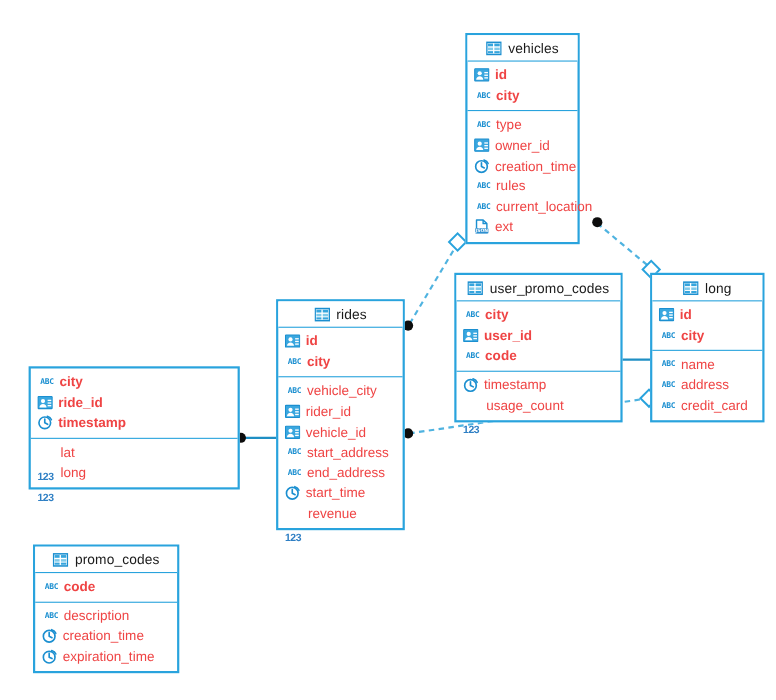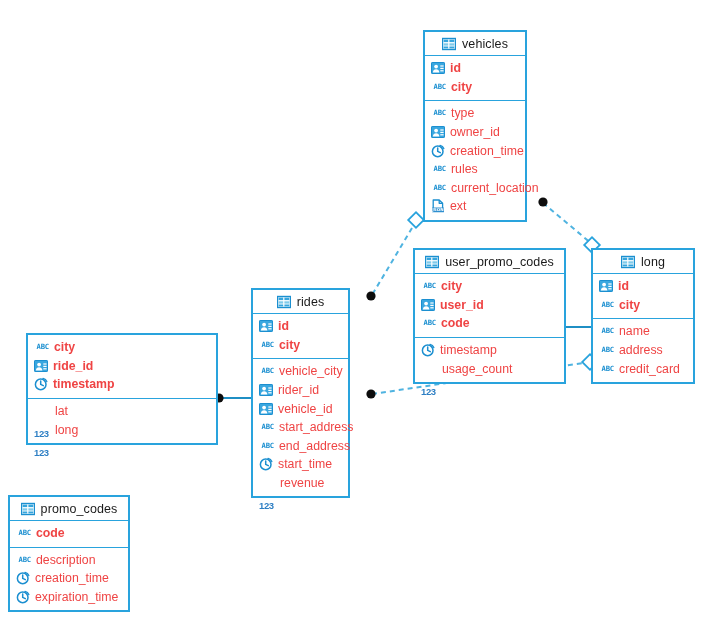--- a/index.html
+++ b/index.html
@@ -323,21 +323,21 @@
         <div class="field">
           <span class="ico ico-abc">ABC</span>
           <span class="field-label">address</span>
         </div>
         <div class="field">
           <span class="ico ico-abc">ABC</span>
           <span class="field-label">credit_card</span>
         </div>
       </div>
     </div>
-    <div class="table-node" style="left: 251px; top: 288px; width: 99px;">
+    <div class="table-node" style="left: 251px; top: 272px; width: 117px;">
       <div class="tbl-header">
         <span class="ico">
     <svg width="14" height="14" viewBox="0 0 14 14">
       <rect x="0.5" y="1.5" width="13" height="11" fill="#ffffff" stroke="#1b8fd0" stroke-width="1.4"></rect>
       <rect x="1.6" y="2.6" width="4.6" height="2.5" fill="#35a5dd"></rect>
       <rect x="7.4" y="2.6" width="4.9" height="2.5" fill="#35a5dd"></rect>
       <rect x="1.6" y="6.3" width="4.6" height="2.3" fill="#7fcaea"></rect>
       <rect x="7.4" y="6.3" width="4.9" height="2.3" fill="#7fcaea"></rect>
       <rect x="1.6" y="9.5" width="4.6" height="1.9" fill="#35a5dd"></rect>
       <rect x="7.4" y="9.5" width="4.9" height="1.9" fill="#35a5dd"></rect>
@@ -453,21 +453,21 @@
         <div class="field">
           <span class="ico ico-num">123</span>
           <span class="field-label">lat</span>
         </div>
         <div class="field">
           <span class="ico ico-num">123</span>
           <span class="field-label">long</span>
         </div>
       </div>
     </div>
-    <div class="table-node" style="left: 8px; top: 495px; width: 122px;">
+    <div class="table-node" style="left: 30px; top: 495px; width: 133px;">
       <div class="tbl-header">
         <span class="ico">
     <svg width="14" height="14" viewBox="0 0 14 14">
       <rect x="0.5" y="1.5" width="13" height="11" fill="#ffffff" stroke="#1b8fd0" stroke-width="1.4"></rect>
       <rect x="1.6" y="2.6" width="4.6" height="2.5" fill="#35a5dd"></rect>
       <rect x="7.4" y="2.6" width="4.9" height="2.5" fill="#35a5dd"></rect>
       <rect x="1.6" y="6.3" width="4.6" height="2.3" fill="#7fcaea"></rect>
       <rect x="7.4" y="6.3" width="4.9" height="2.3" fill="#7fcaea"></rect>
       <rect x="1.6" y="9.5" width="4.6" height="1.9" fill="#35a5dd"></rect>
       <rect x="7.4" y="9.5" width="4.9" height="1.9" fill="#35a5dd"></rect>

